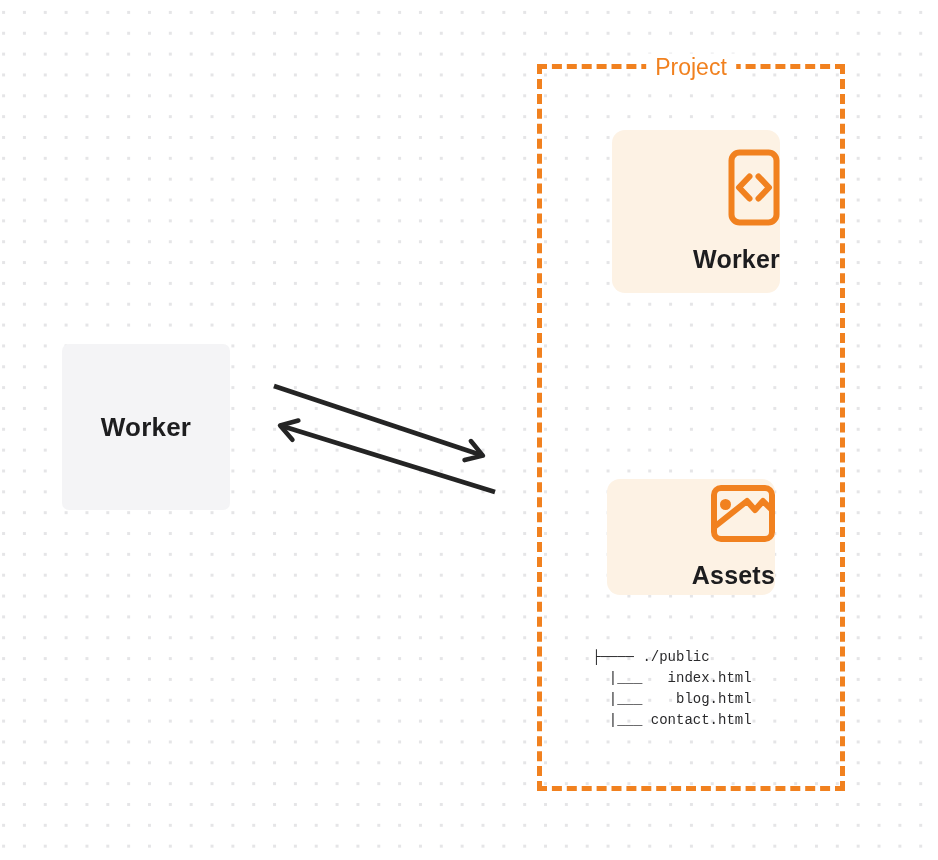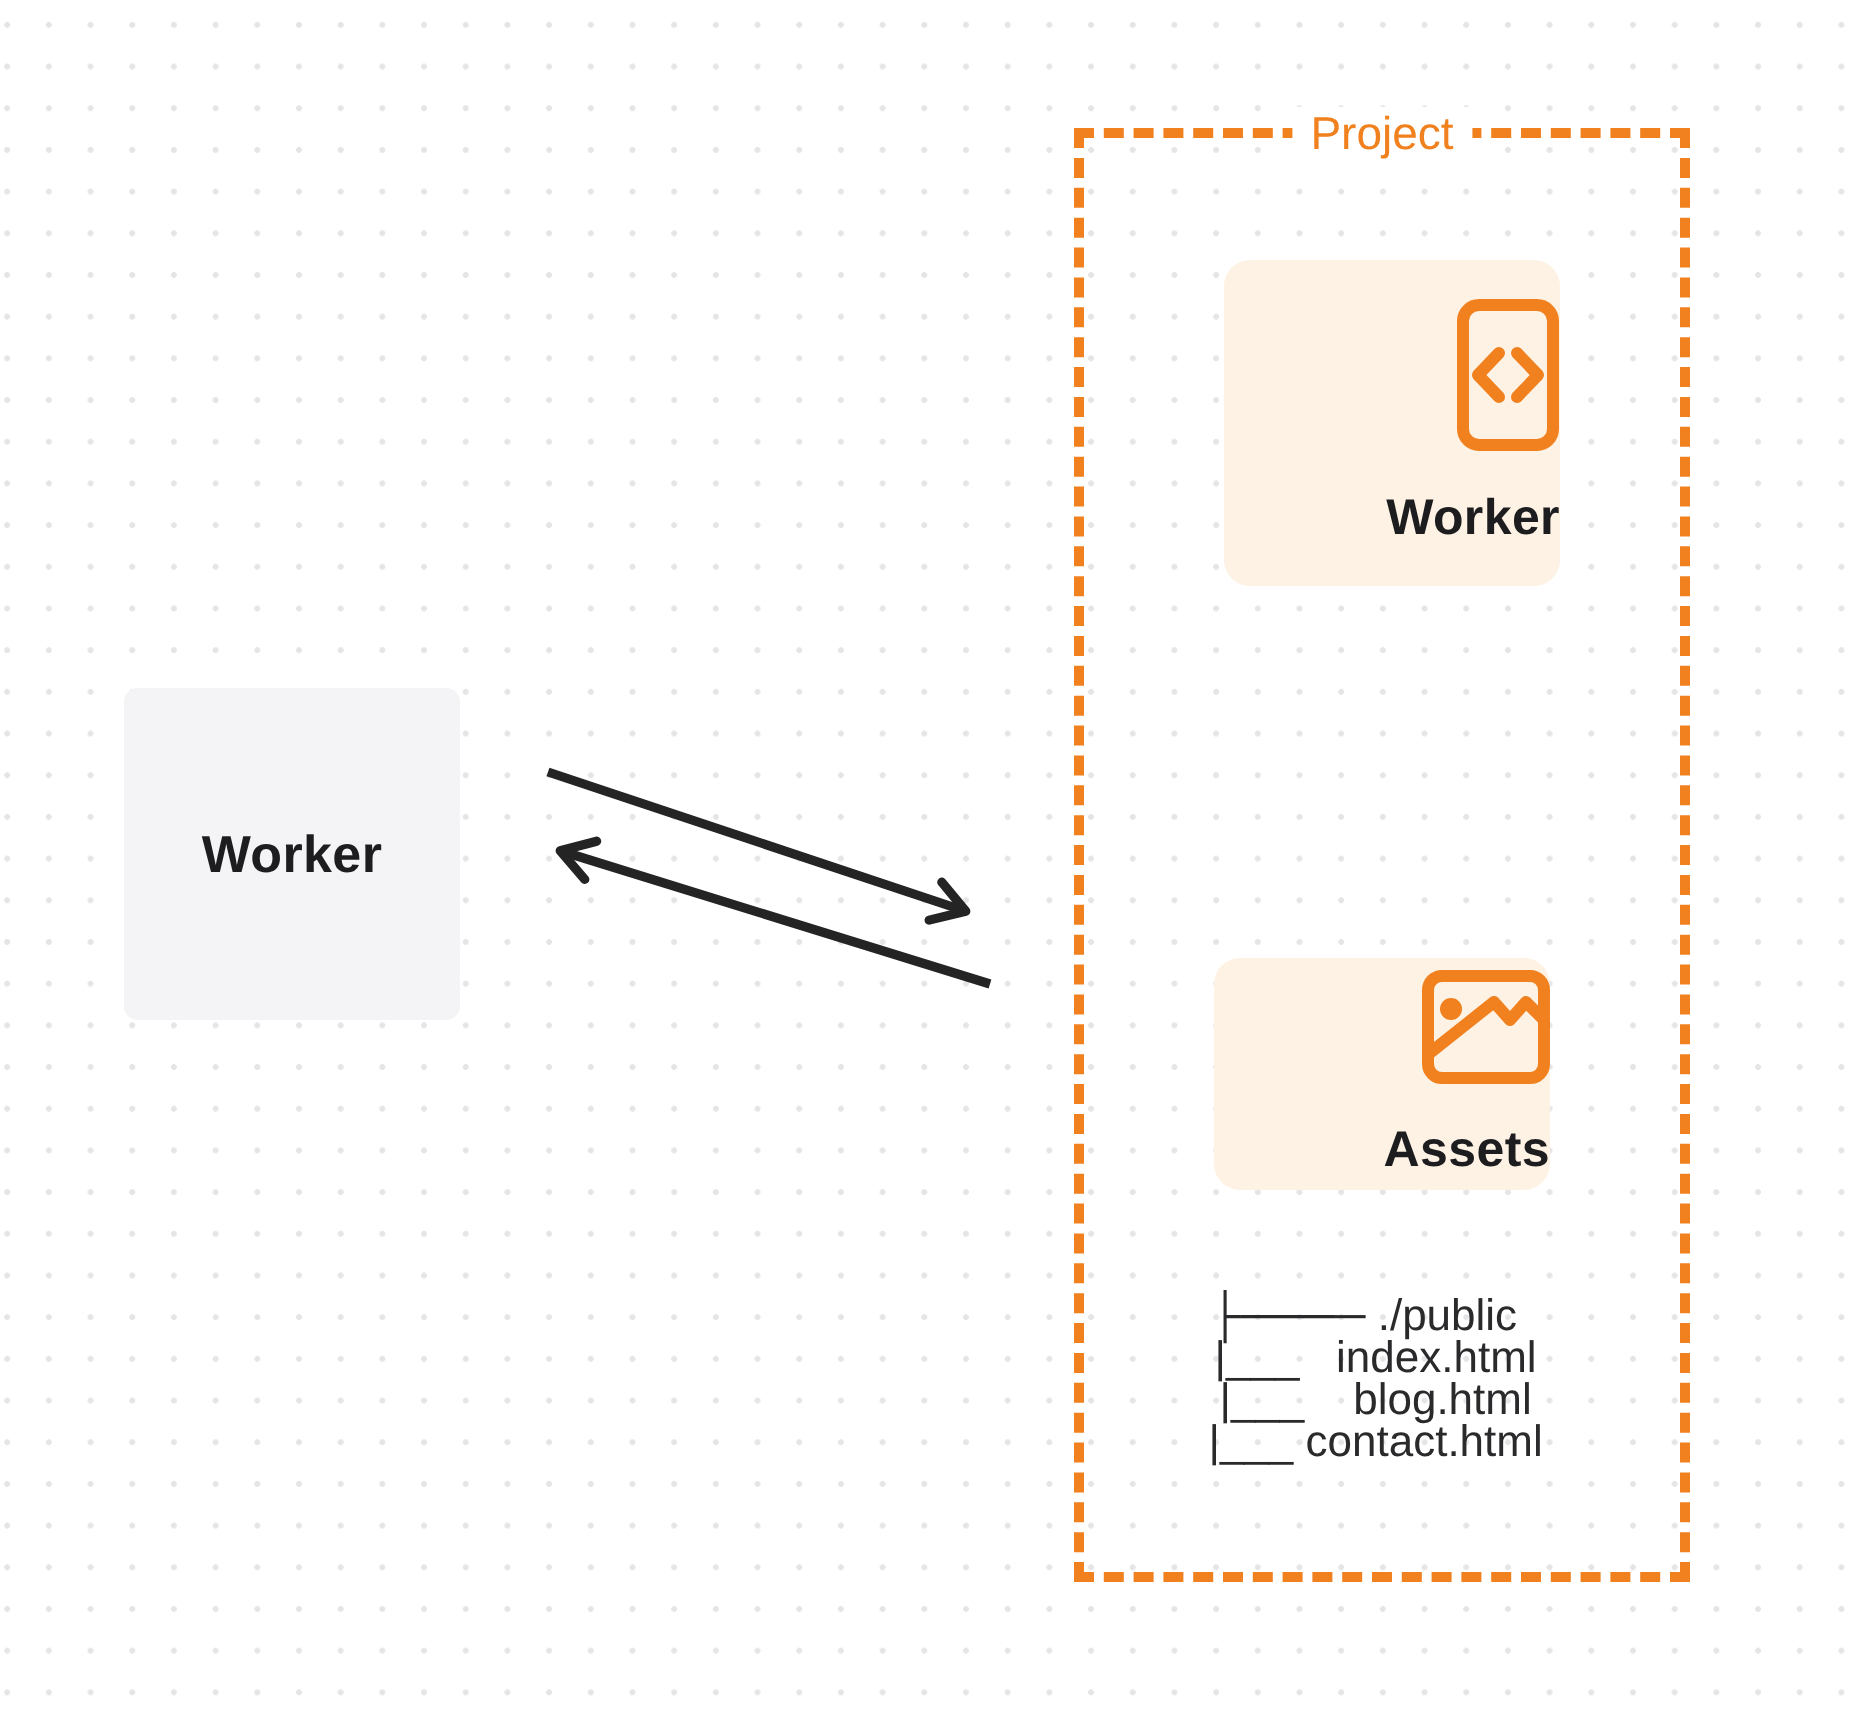--- a/index.html
+++ b/index.html
@@ -81,25 +81,24 @@
   .assets-card{left:65px;top:410px;height:116px;}
   .card .label{
     font-size:25px;font-weight:bold;color:var(--ink);letter-spacing:.2px;
   }
   .icon-stroke{stroke:var(--accent);fill:none;}
   .icon-fill{fill:var(--accent);stroke:none;}
 
   
   .tree{
     position:absolute;left:50px;top:578px;
-    font-family:Liberation Sans, sans-serif;
-    font-size:22px;line-height:21px;
+    font-family:Liberation Mono, monospace;
+    font-size:14px;line-height:21px;
     color:#2A2A2C;
     white-space:pre;
-    text-align:center;
   }
 </style>
 </head>
 <body>
 
 <div class="canvas">
 
   <div class="client-box">
     <span class="label">Worker</span>
   </div>

